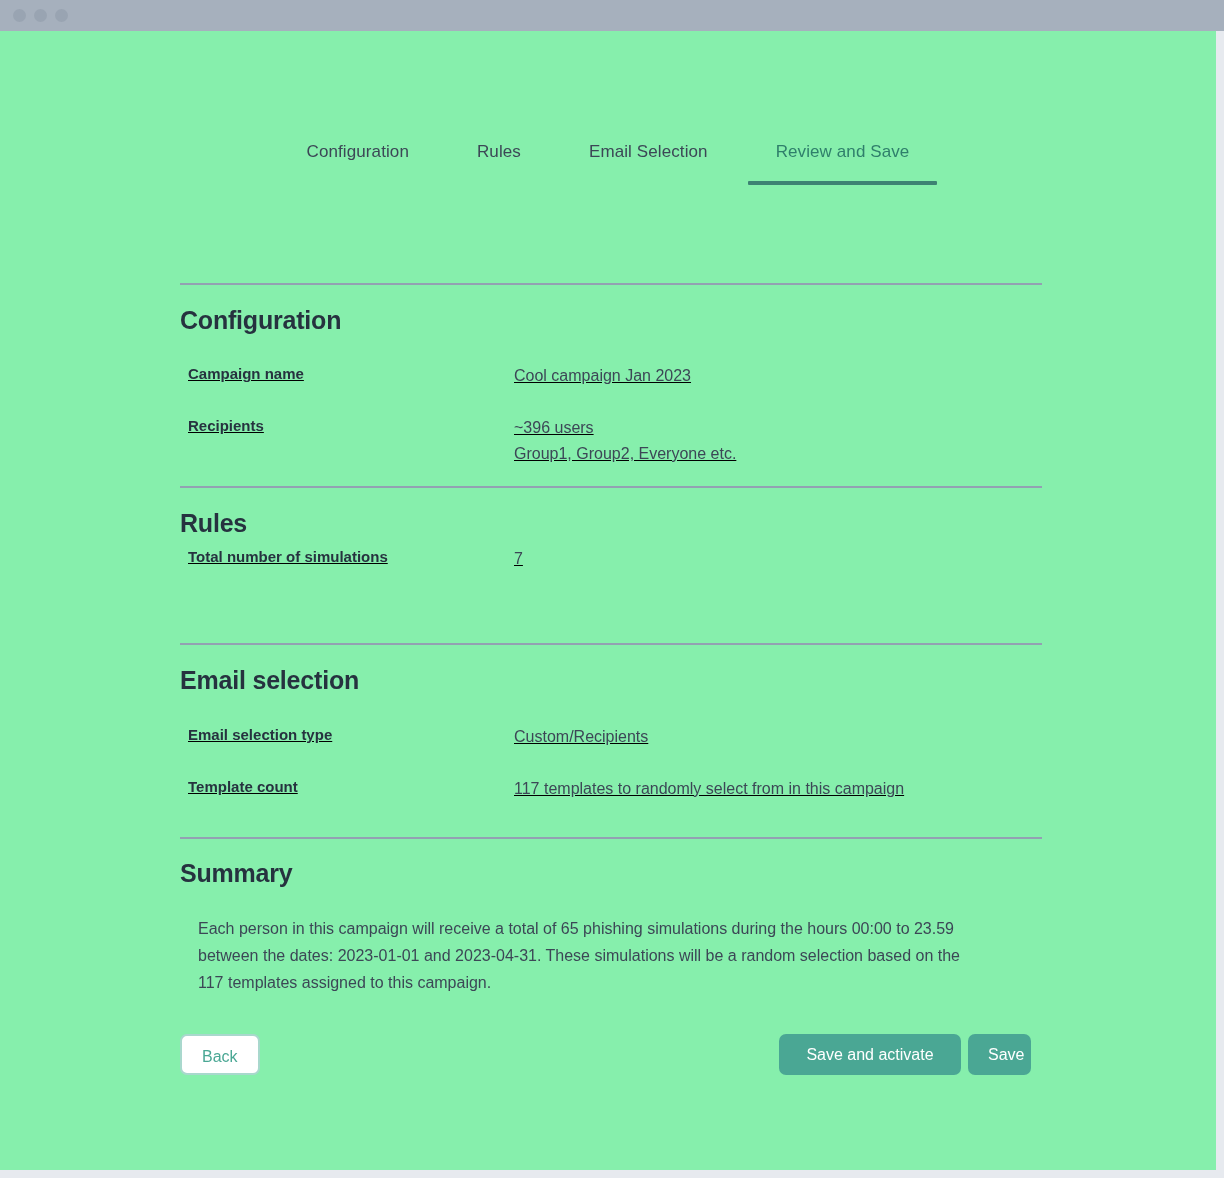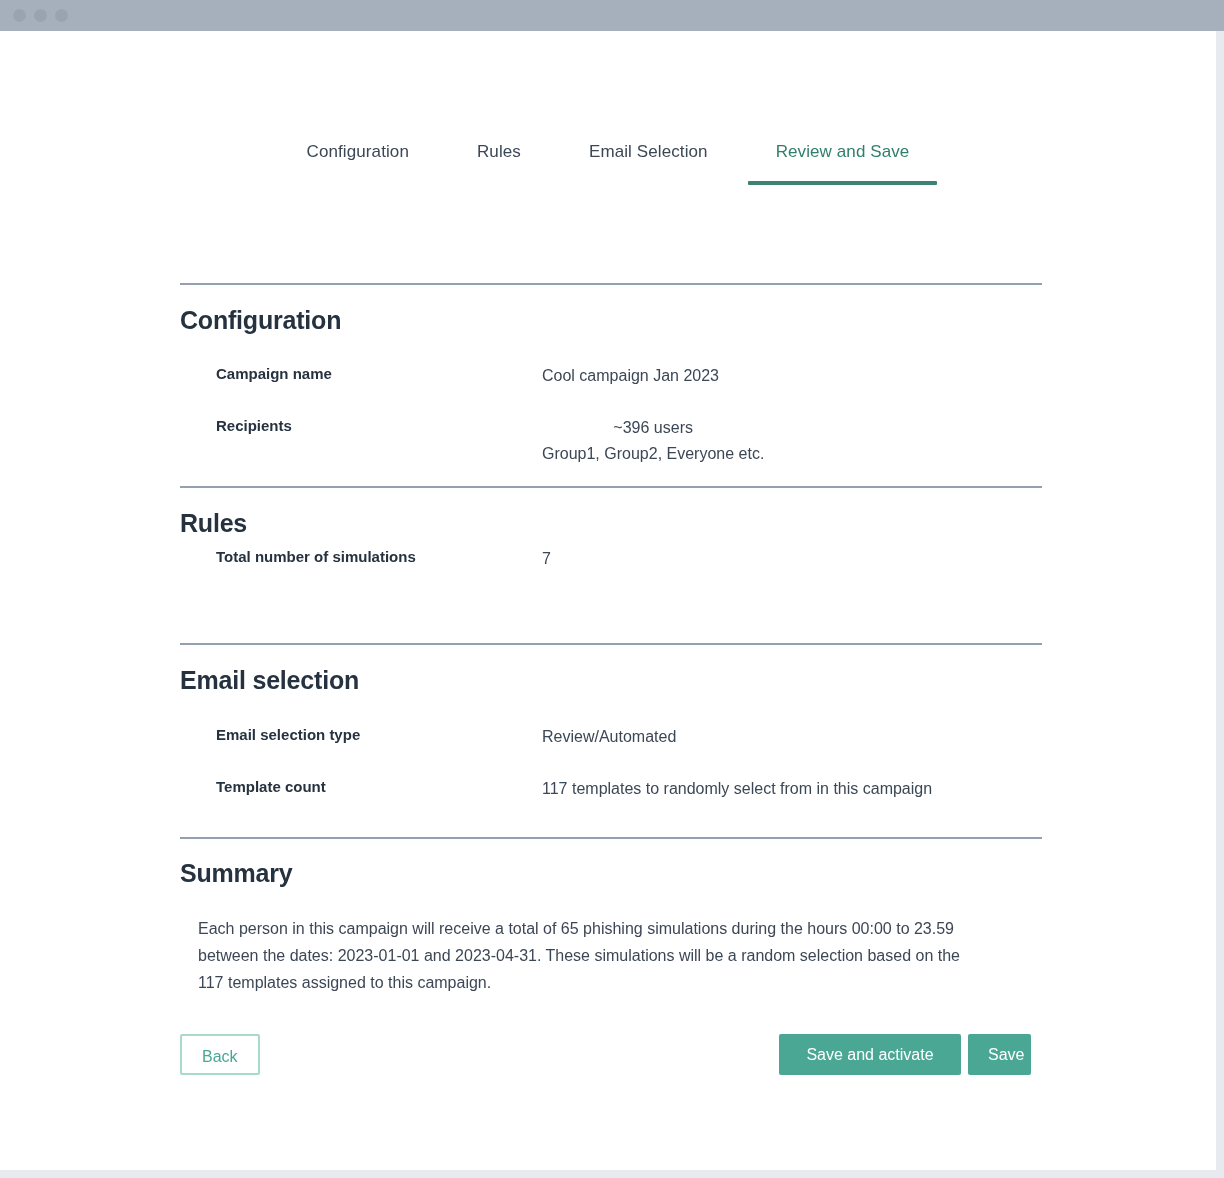--- a/index.html
+++ b/index.html
@@ -46,21 +46,21 @@
     background: #99a4b2;
   }
 
   
   .page {
     position: absolute;
     top: 31px;
     left: 0;
     width: 1216px;
     height: 1139px;
-    background: #ffffff;
+    background: #86efac;
     box-sizing: border-box;
   }
 
   
   .tabs {
     position: absolute;
     top: 110px;
     left: 0;
     width: 1216px;
     display: flex;
@@ -99,42 +99,42 @@
   }
 
   .section-title {
     font-size: 25px;
     font-weight: bold;
     color: #26323f;
     letter-spacing: -0.2px;
   }
 
   .rows {
-    margin-left: 36px;
+    margin-left: 8px;
+    text-decoration: underline;
   }
   .row {
     display: flex;
     align-items: flex-start;
   }
   .row-label {
     width: 326px;
     flex: none;
     font-size: 15px;
     font-weight: bold;
     color: #26323f;
     line-height: 21px;
   }
   .row-value {
     font-size: 16px;
     color: #3c4756;
     line-height: 26px;
   }
   .row-value .line {
     display: block;
-    text-align: center;
   }
 
   .summary-text {
     margin-left: 18px;
     width: 790px;
     font-size: 16px;
     color: #3c4756;
     line-height: 27px;
   }
 
@@ -157,21 +157,21 @@
     position: absolute;
     top: 1003px;
     left: 180px;
     width: 862px;
     height: 42px;
   }
   .btn {
     position: absolute;
     top: 0;
     border: none;
-    border-radius: 2px;
+    border-radius: 7px;
     font-family: "Liberation Sans", sans-serif;
     font-size: 16px;
     cursor: pointer;
     box-sizing: border-box;
     height: 41px;
     padding: 0 20px;
     line-height: 41px;
     text-align: center;
   }
   .btn-back {
@@ -258,21 +258,21 @@
     </div>
 
     <div class="divider" id="divider-3"></div>
 
     <div class="section-title" id="email-head">Email selection</div>
 
     <div class="rows" id="email-rows">
       <div class="row">
         <div class="row-label">Email selection type</div>
         <div class="row-value">
-          <span class="line">Review/Automated</span>
+          <span class="line">Custom/Recipients</span>
         </div>
       </div>
       <div class="row" style="margin-top:26px;">
         <div class="row-label">Template count</div>
         <div class="row-value">
           <span class="line">117 templates to randomly select from in this campaign</span>
         </div>
       </div>
     </div>
 

